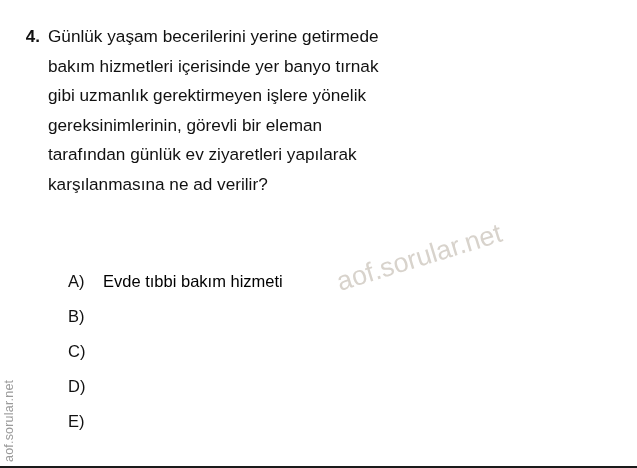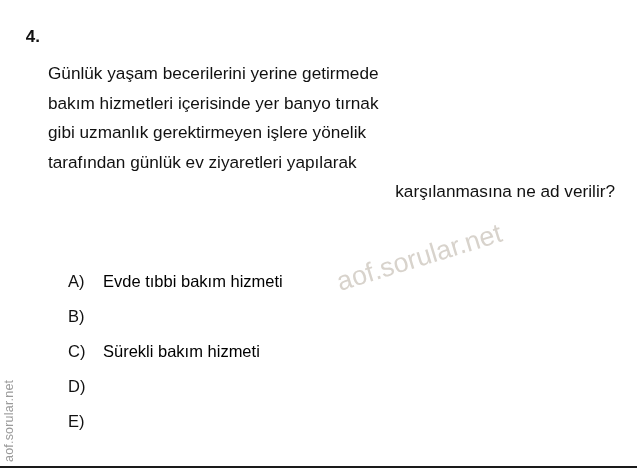--- a/index.html
+++ b/index.html
@@ -70,31 +70,30 @@
     text-align: right;
     padding-right: 8px;
     font-size: 17px;
     font-weight: bold;
     color: #111111;
     line-height: 30px;
     font-family: "Liberation Sans", sans-serif;
   }
   .q-text {
     flex: 1 1 auto;
-    padding-right: 22px;
+    padding-right: 34px;
     font-size: 17.2px;
     color: #111111;
     line-height: 29.5px;
     text-align: justify;
     text-justify: inter-word;
     font-family: "Liberation Sans", sans-serif;
-    margin-top: 37px;
   }
   .q-text .last-line {
-    text-align: right;
+    text-align: left;
   }
   .options {
     position: absolute;
     left: 0;
     top: 268px;
     width: 637px;
   }
   .option-row {
     display: flex;
     align-items: flex-start;
@@ -126,37 +125,37 @@
 
   <div class="side-watermark">aof.sorular.net</div>
 
   <div class="question-block">
     <div class="q-row">
       <div class="q-number">4.</div>
       <div class="q-text">
         <div>Günlük yaşam becerilerini yerine getirmede</div>
         <div>bakım hizmetleri içerisinde yer banyo tırnak</div>
         <div>gibi uzmanlık gerektirmeyen işlere yönelik</div>
+        <div>gereksinimlerinin, görevli bir eleman</div>
         <div>tarafından günlük ev ziyaretleri yapılarak</div>
         <div class="last-line">karşılanmasına ne ad verilir?</div>
       </div>
     </div>
   </div>
 
   <div class="options">
     <div class="option-row">
       <div class="opt-letter">A)</div>
       <div class="opt-text">Evde tıbbi bakım hizmeti</div>
     </div>
     <div class="option-row">
       <div class="opt-letter">B)</div>
     </div>
     <div class="option-row">
       <div class="opt-letter">C)</div>
-      <div class="opt-text">Sürekli bakım hizmeti</div>
     </div>
     <div class="option-row">
       <div class="opt-letter">D)</div>
     </div>
     <div class="option-row">
       <div class="opt-letter">E)</div>
     </div>
   </div>
 
   <div class="center-watermark">aof.sorular.net</div>

